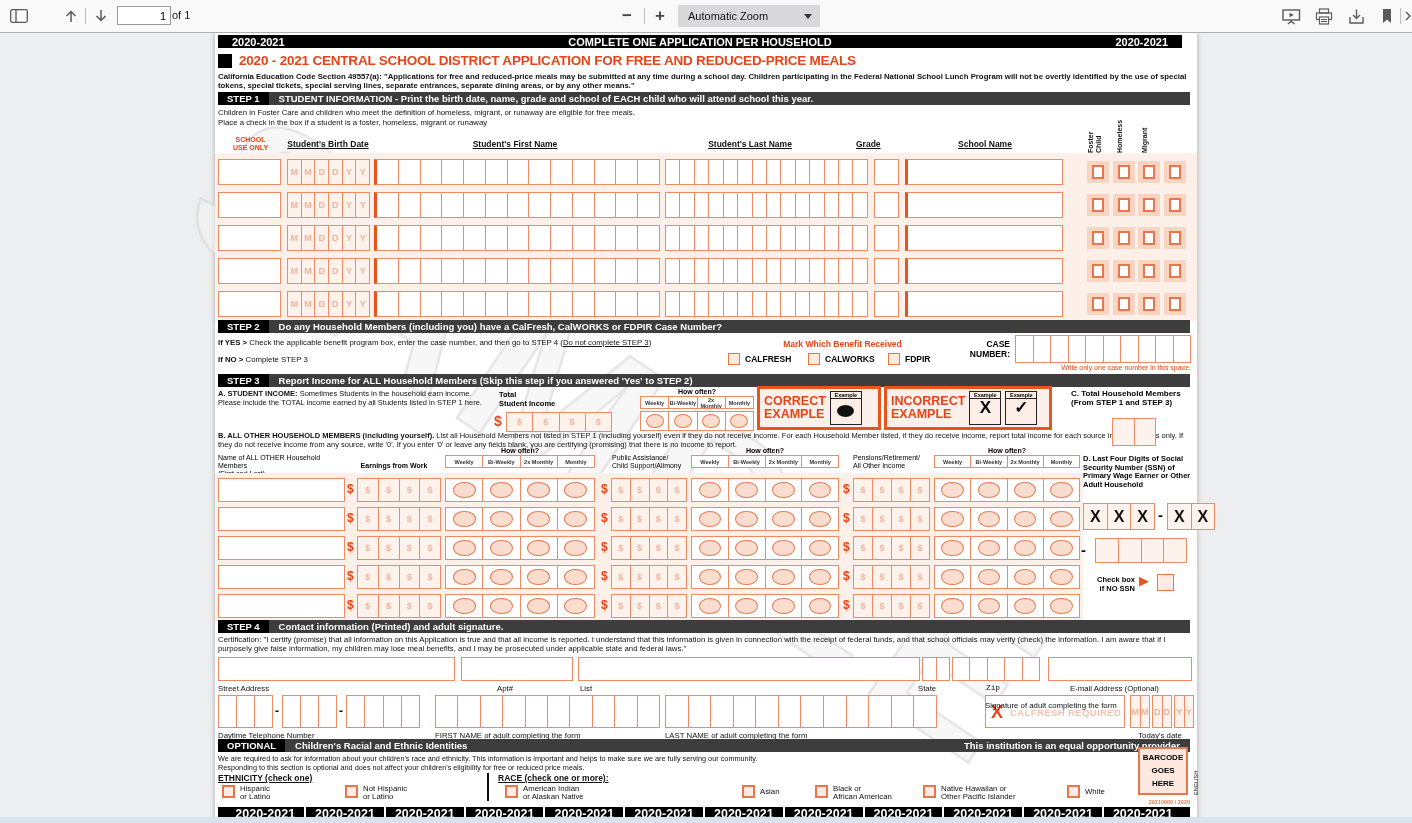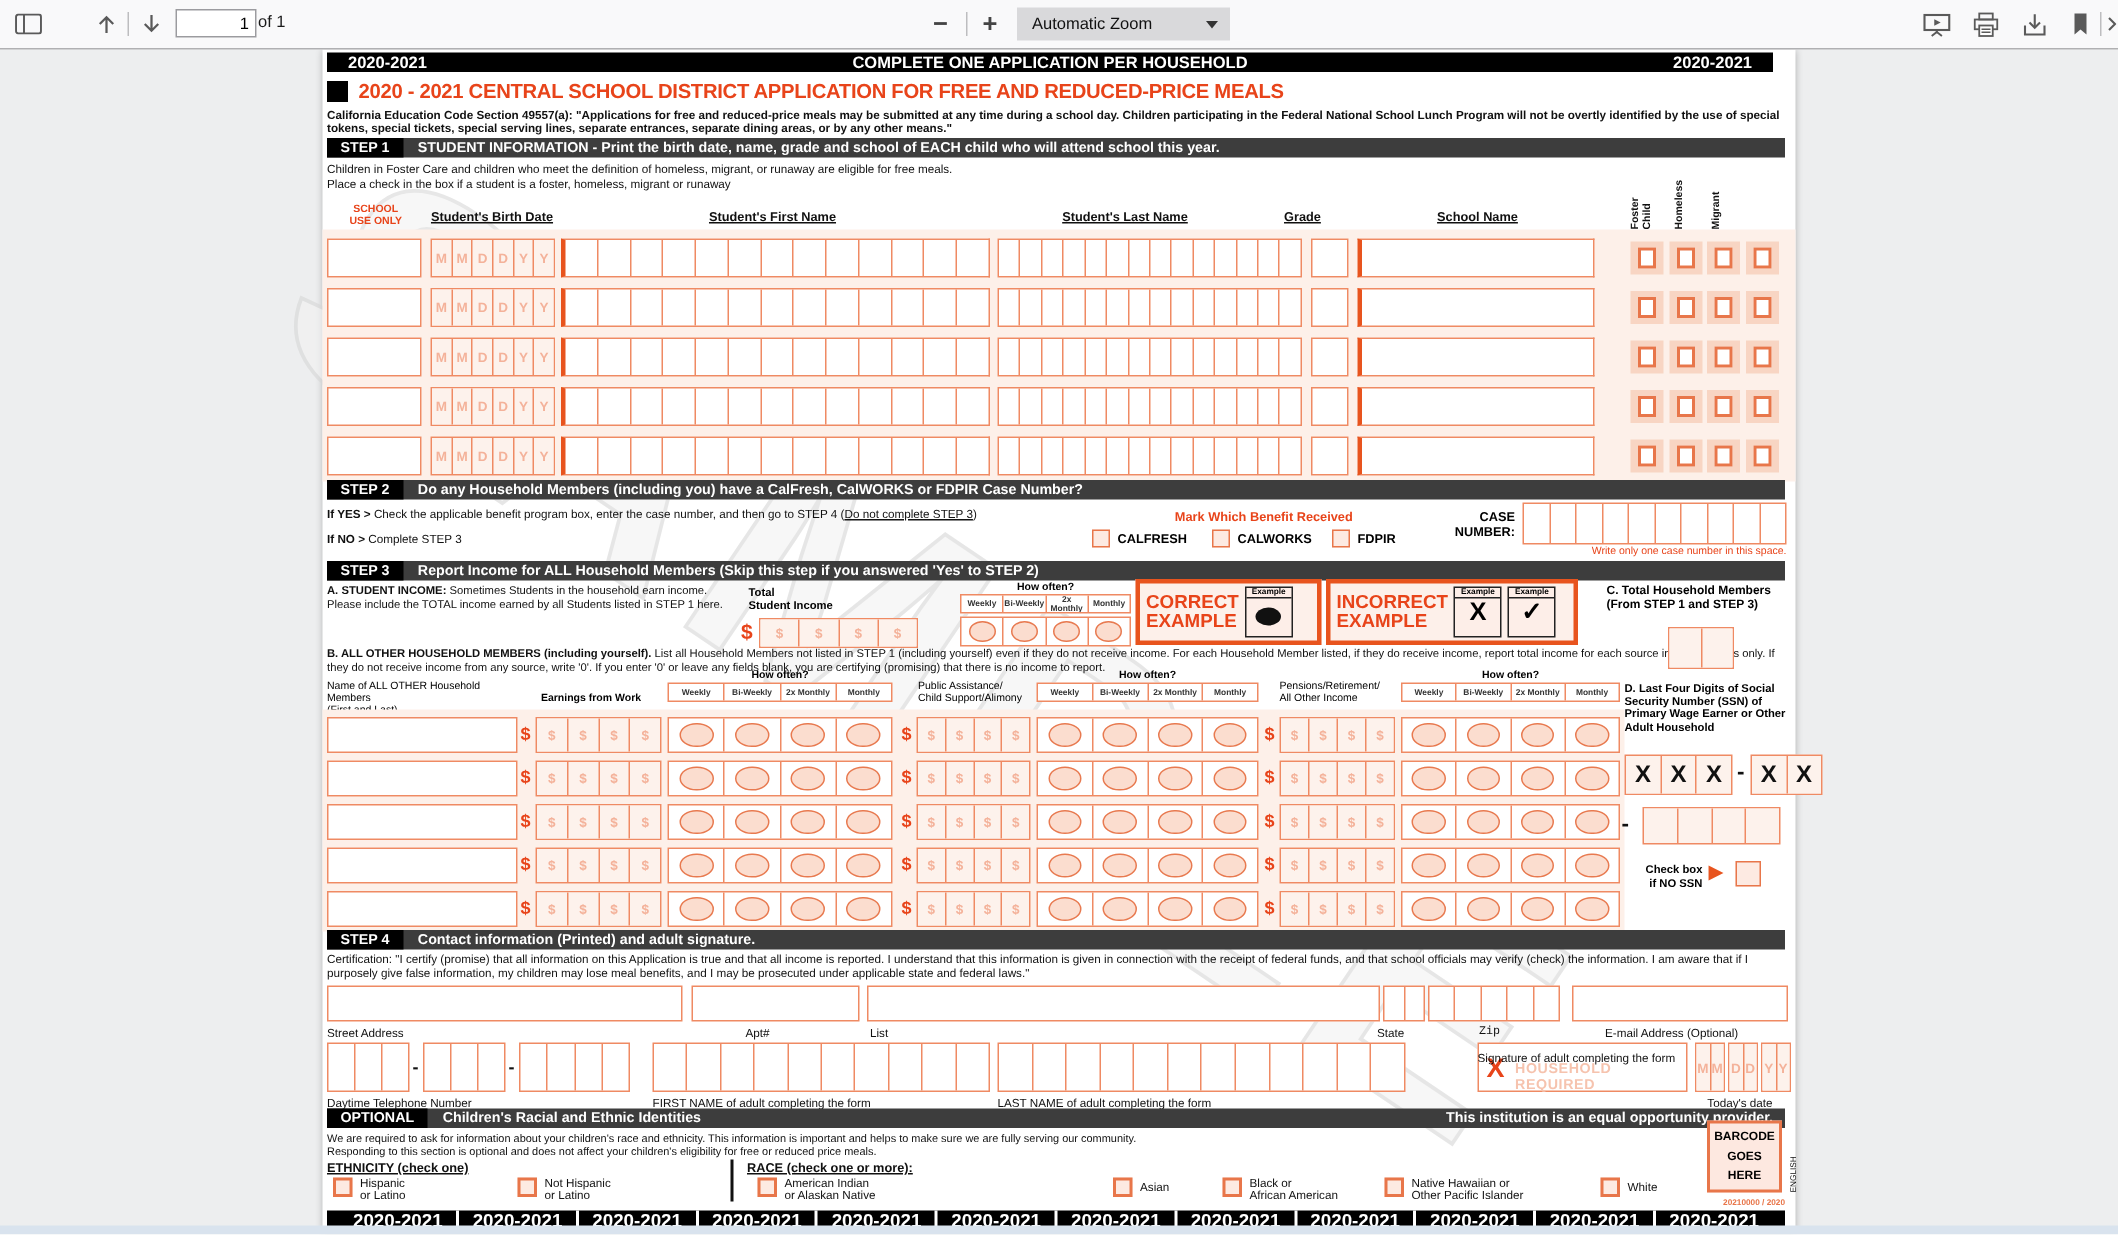--- a/index.html
+++ b/index.html
@@ -1076,21 +1076,21 @@
         <div class="abs tiny" style="left:365px;top:651px;">List</div>
         <div class="abs tiny" style="left:703px;top:651px;">State</div>
         <div class="abs tiny" style="left:771px;top:651px;font-family:Liberation Mono, monospace;">Zip</div>
         <div class="abs tiny" style="left:855px;top:651px;width:125px;">E-mail Address (Optional)</div>
 
         <div id="phone-area"></div>
         <div id="firstname-grid"></div>
         <div id="lastname-grid"></div>
         <div class="whitebox" style="left:770px;top:662px;width:140px;height:33px;">
           <span class="red" style="position:absolute;left:5px;top:6px;font-size:18px;font-weight:bold;">X</span>
-          <span style="position:absolute;left:24px;top:11px;font-size:9.5px;font-weight:bold;color:#f6c3ae;letter-spacing:.4px;">HOUSEHOLD REQUIRED</span>
+          <span style="position:absolute;left:24px;top:11px;font-size:9.5px;font-weight:bold;color:#f6c3ae;letter-spacing:.4px;">CALFRESH REQUIRED</span>
         </div>
         <div id="date-area"></div>
         <div class="abs tiny" style="left:3px;top:698px;">Daytime Telephone Number</div>
         <div class="abs tiny" style="left:220px;top:698px;">FIRST NAME of adult completing the form</div>
         <div class="abs tiny" style="left:450px;top:698px;">LAST NAME of adult completing the form</div>
         <div class="abs tiny" style="left:770px;top:668px;">Signature of adult completing the form</div>
         <div class="abs tiny" style="left:912px;top:698px;width:66px;text-align:center;">Today's date</div>
 
         <div class="stepbar" style="left:3px;top:706px;width:972px;">
           <span class="steptag">OPTIONAL</span>

